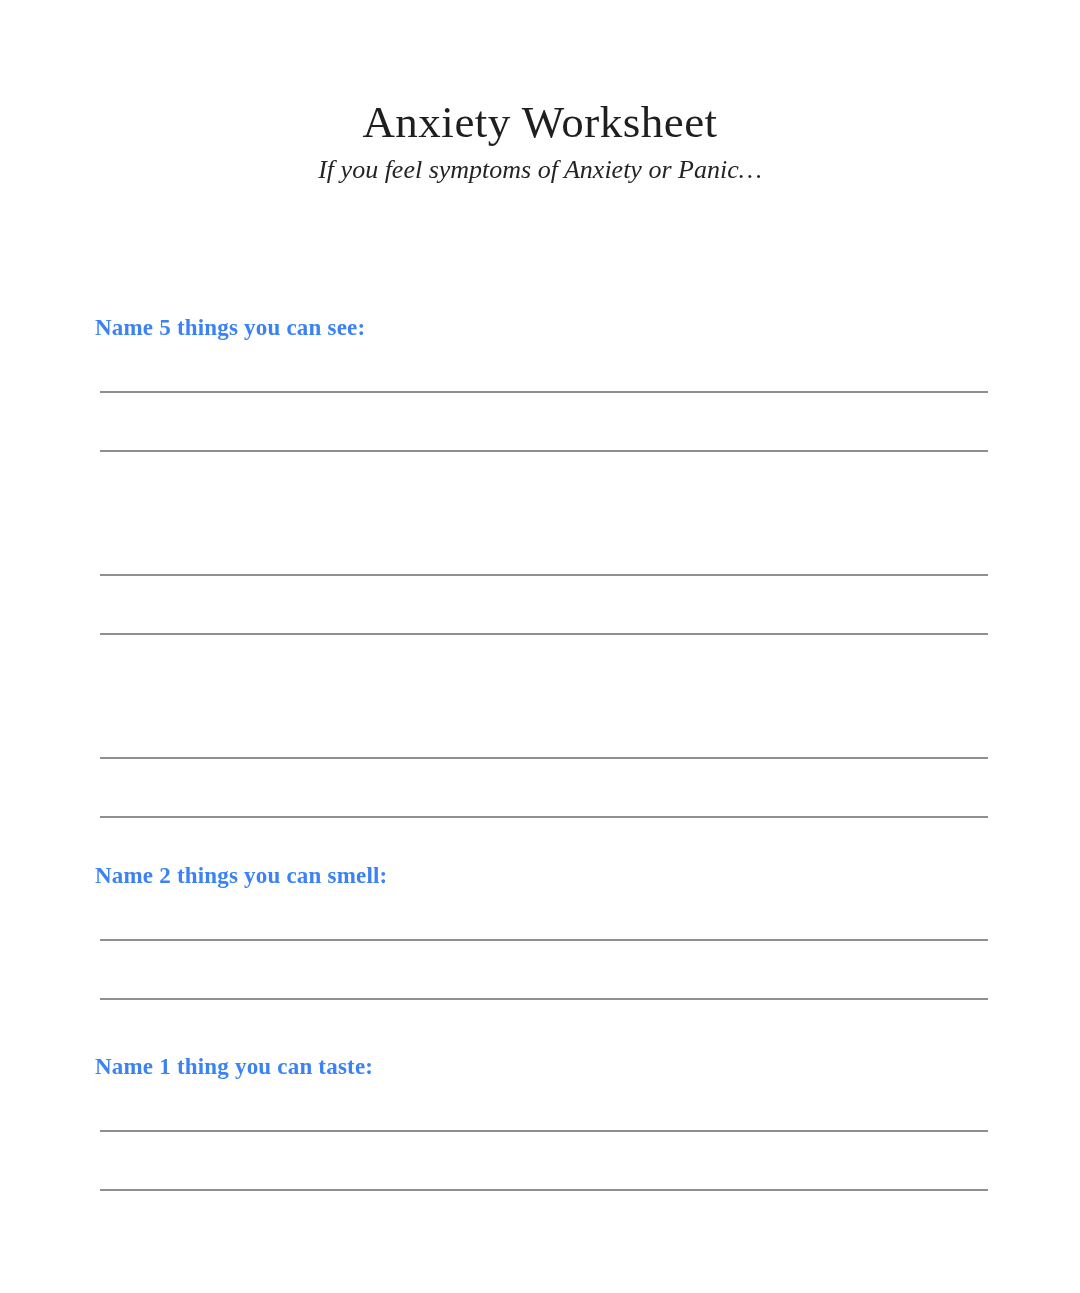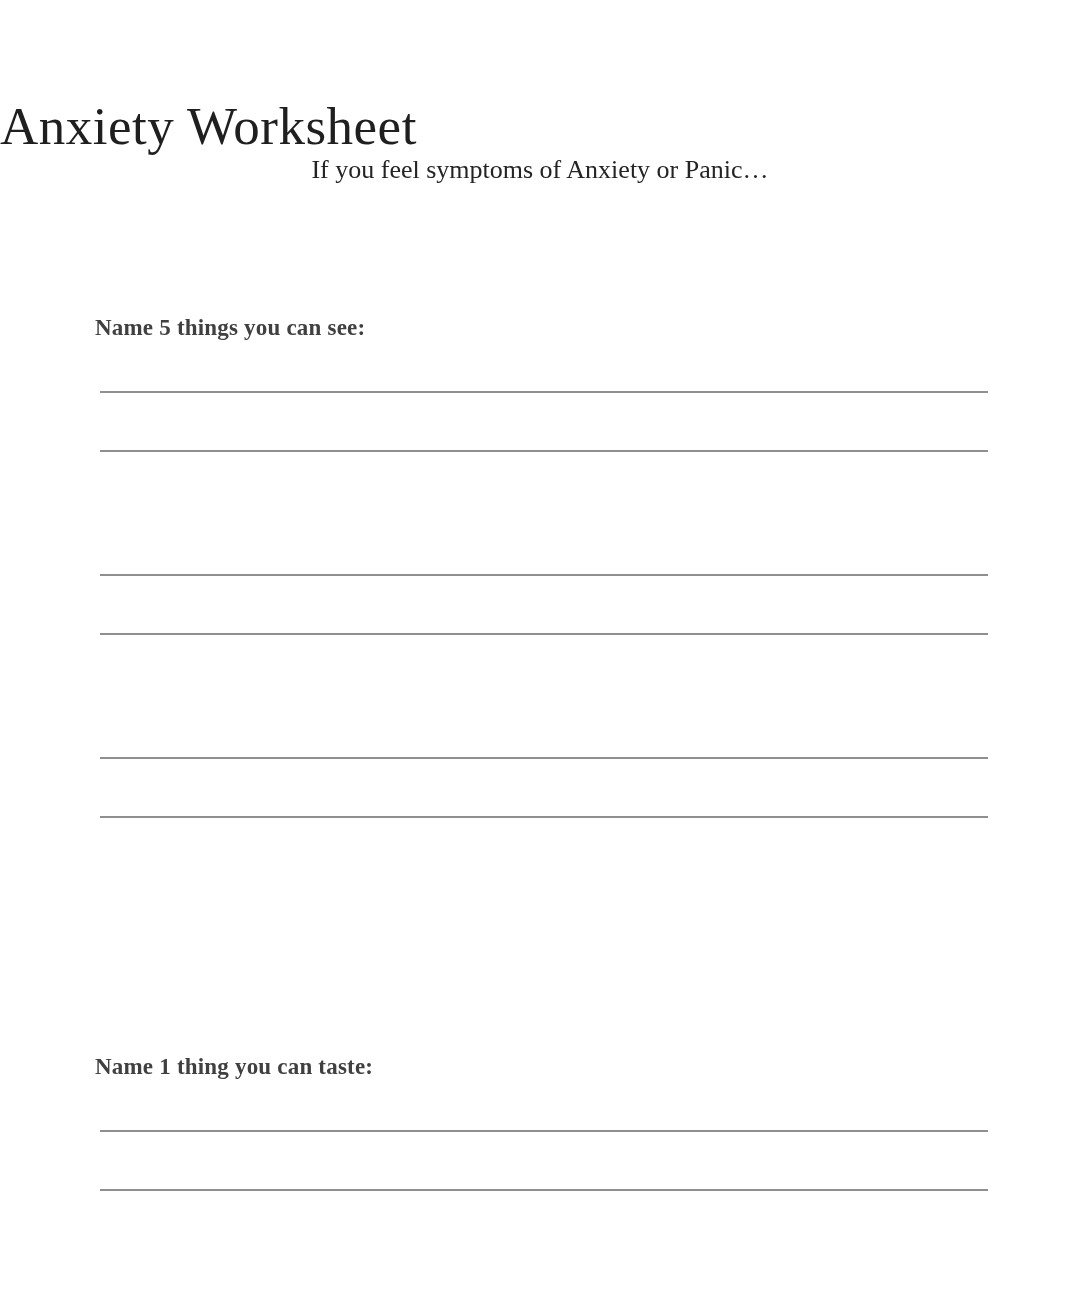--- a/index.html
+++ b/index.html
@@ -18,54 +18,55 @@
   .page {
     position: absolute;
     inset: 0;
     background: #ffffff;
   }
   .title {
     position: absolute;
     top: 96px;
     left: 0;
     width: 100%;
-    text-align: left;
-    font-size: 53px;
+    text-align: center;
+    font-size: 45px;
     font-weight: 400;
     color: #1f1f1f;
     letter-spacing: 0.5px;
   }
   .subtitle {
     position: absolute;
     top: 155px;
     left: 0;
     width: 100%;
     text-align: center;
     font-size: 26px;
     font-weight: 400;
     color: #242424;
+    font-style: italic;
   }
   .section {
     position: absolute;
     left: 0;
     width: 100%;
     height: 140px;
   }
   .section-1 { top: 315px; }
   .section-2 { top: 498px; }
   .section-3 { top: 681px; }
   .section-4 { top: 863px; }
   .section-5 { top: 1054px; padding-left: 40px; }
   .prompt {
     position: absolute;
     top: 0;
     left: 95px;
     font-size: 23px;
     font-weight: 700;
-    color: #404040;
+    color: #3b82f6;
     letter-spacing: 0.2px;
   }
   .answer-line {
     position: absolute;
     left: 100px;
     width: 888px;
     height: 0;
     border-top: 2px solid #8f8f8f;
   }
   .answer-line.first { top: 76px; }
@@ -89,20 +90,25 @@
   <div class="section section-2">
     <div class="answer-line first"></div>
     <div class="answer-line second"></div>
   </div>
 
   <div class="section section-3">
     <div class="answer-line first"></div>
     <div class="answer-line second"></div>
   </div>
 
+  <div class="section section-4">
+    <div class="prompt">Name 2 things you can smell:</div>
+    <div class="answer-line first"></div>
+    <div class="answer-line second"></div>
+  </div>
 
   <div class="section section-5">
     <div class="prompt">Name 1 thing you can taste:</div>
     <div class="answer-line first"></div>
     <div class="answer-line second"></div>
   </div>
 
 </div>
 
 </body></html>

